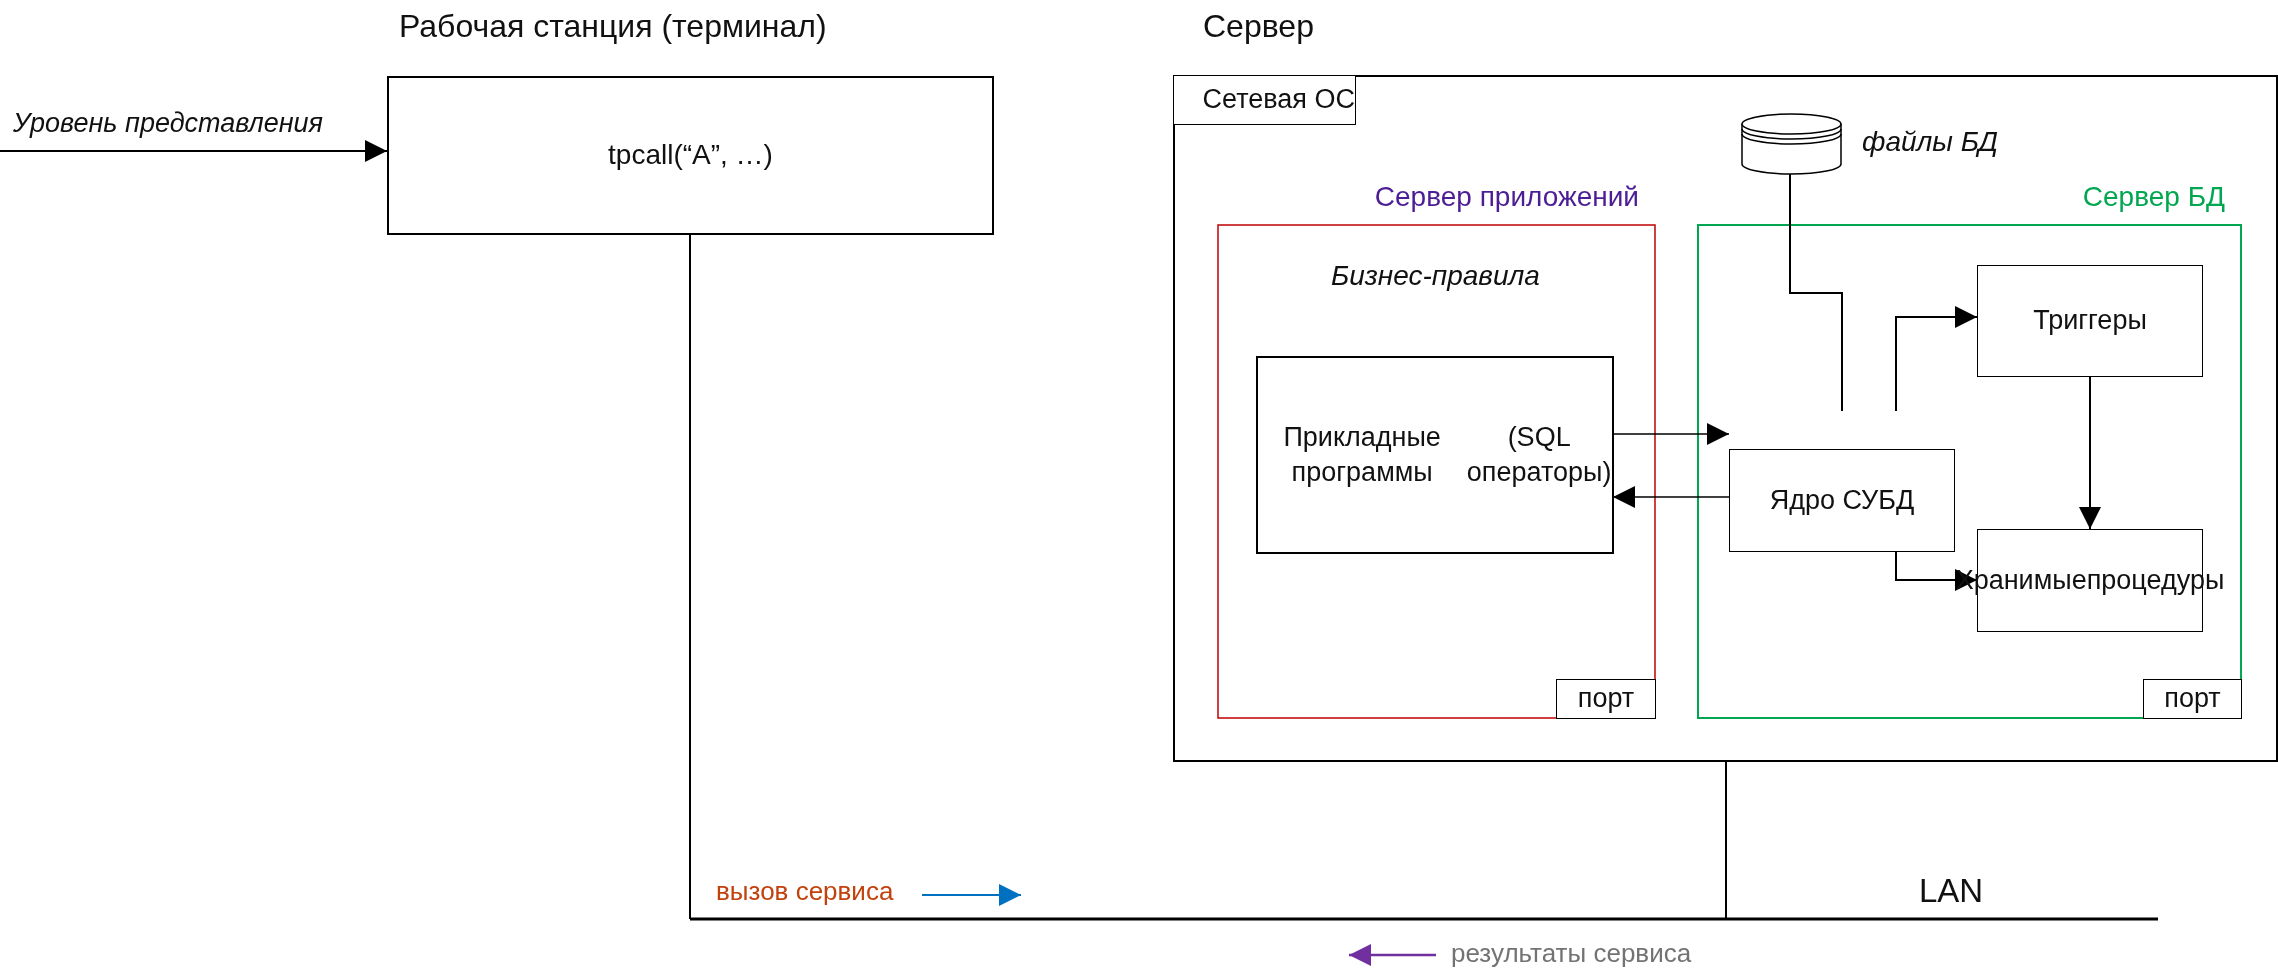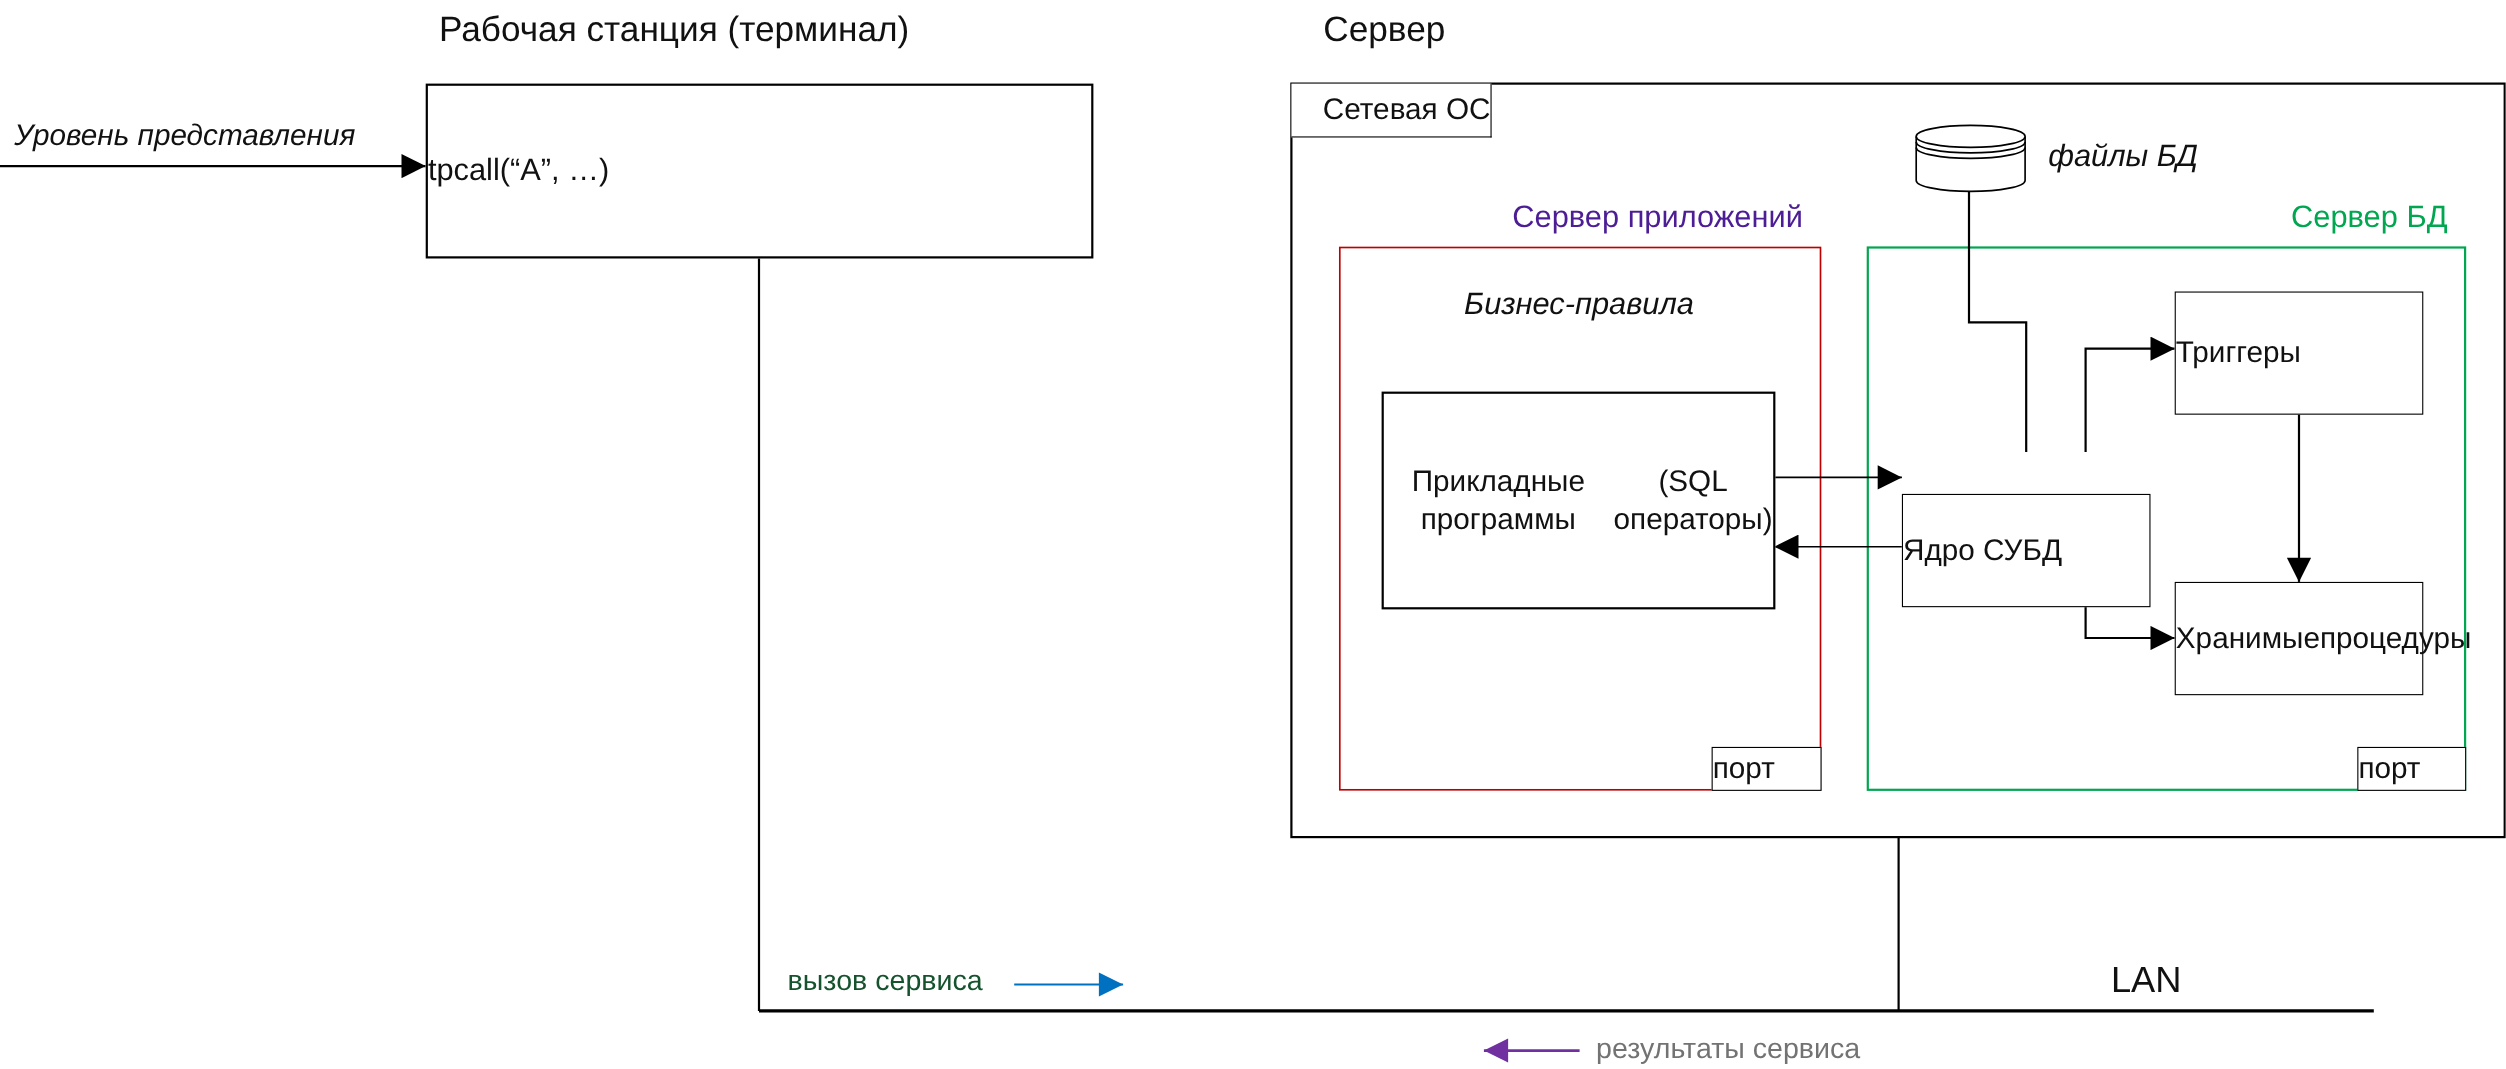--- a/index.html
+++ b/index.html
@@ -1,21 +1,21 @@
 <!DOCTYPE html>
 <html><head>
 <meta charset="utf-8">
 <style>
   html, body { margin: 0; padding: 0; background: #ffffff; }
   body { width: 2278px; height: 972px; position: relative; overflow: hidden;
          font-family: "Liberation Sans", sans-serif; color: #111; }
   svg#diagram { position: absolute; left: 0; top: 0; }
   .lbl { position: absolute; white-space: nowrap; line-height: 1; }
   .box { position: absolute; box-sizing: border-box; background: #fff; display: flex;
-         align-items: center; text-align: center; line-height: 1.3; }
+         align-items: center; justify-content: center; text-align: center; line-height: 1.3; }
   .blk { border: 2px solid #000; }
   .thin { border: 1.5px solid #000; }
   .italic { font-style: italic; }
 </style>
 </head>
 <body>
 
 <svg id="diagram" width="2278" height="972" viewBox="0 0 2278 972" xmlns="http://www.w3.org/2000/svg">
   <defs>
     <marker id="ah" viewBox="0 0 10 10" refX="10" refY="5" markerWidth="10" markerHeight="10" markerUnits="userSpaceOnUse" orient="auto">
@@ -106,14 +106,14 @@
 </div>
 
 <div class="box thin" style="left:1556px; top:679px; width:100px; height:40px; font-size:27px;">
   <span>порт</span>
 </div>
 <div class="box thin" style="left:2143px; top:679px; width:99px; height:40px; font-size:27px;">
   <span>порт</span>
 </div>
 
 <div class="lbl" style="left:1919px; top:874px; font-size:33px;">LAN</div>
-<div class="lbl" style="left:716px; top:878px; font-size:26px; color:#14532d;">вызов сервиса</div>
+<div class="lbl" style="left:716px; top:878px; font-size:26px; color:#c2410c;">вызов сервиса</div>
 <div class="lbl" style="left:1451px; top:940px; font-size:26px; color:#737373;">результаты сервиса</div>
 
 </body></html>

